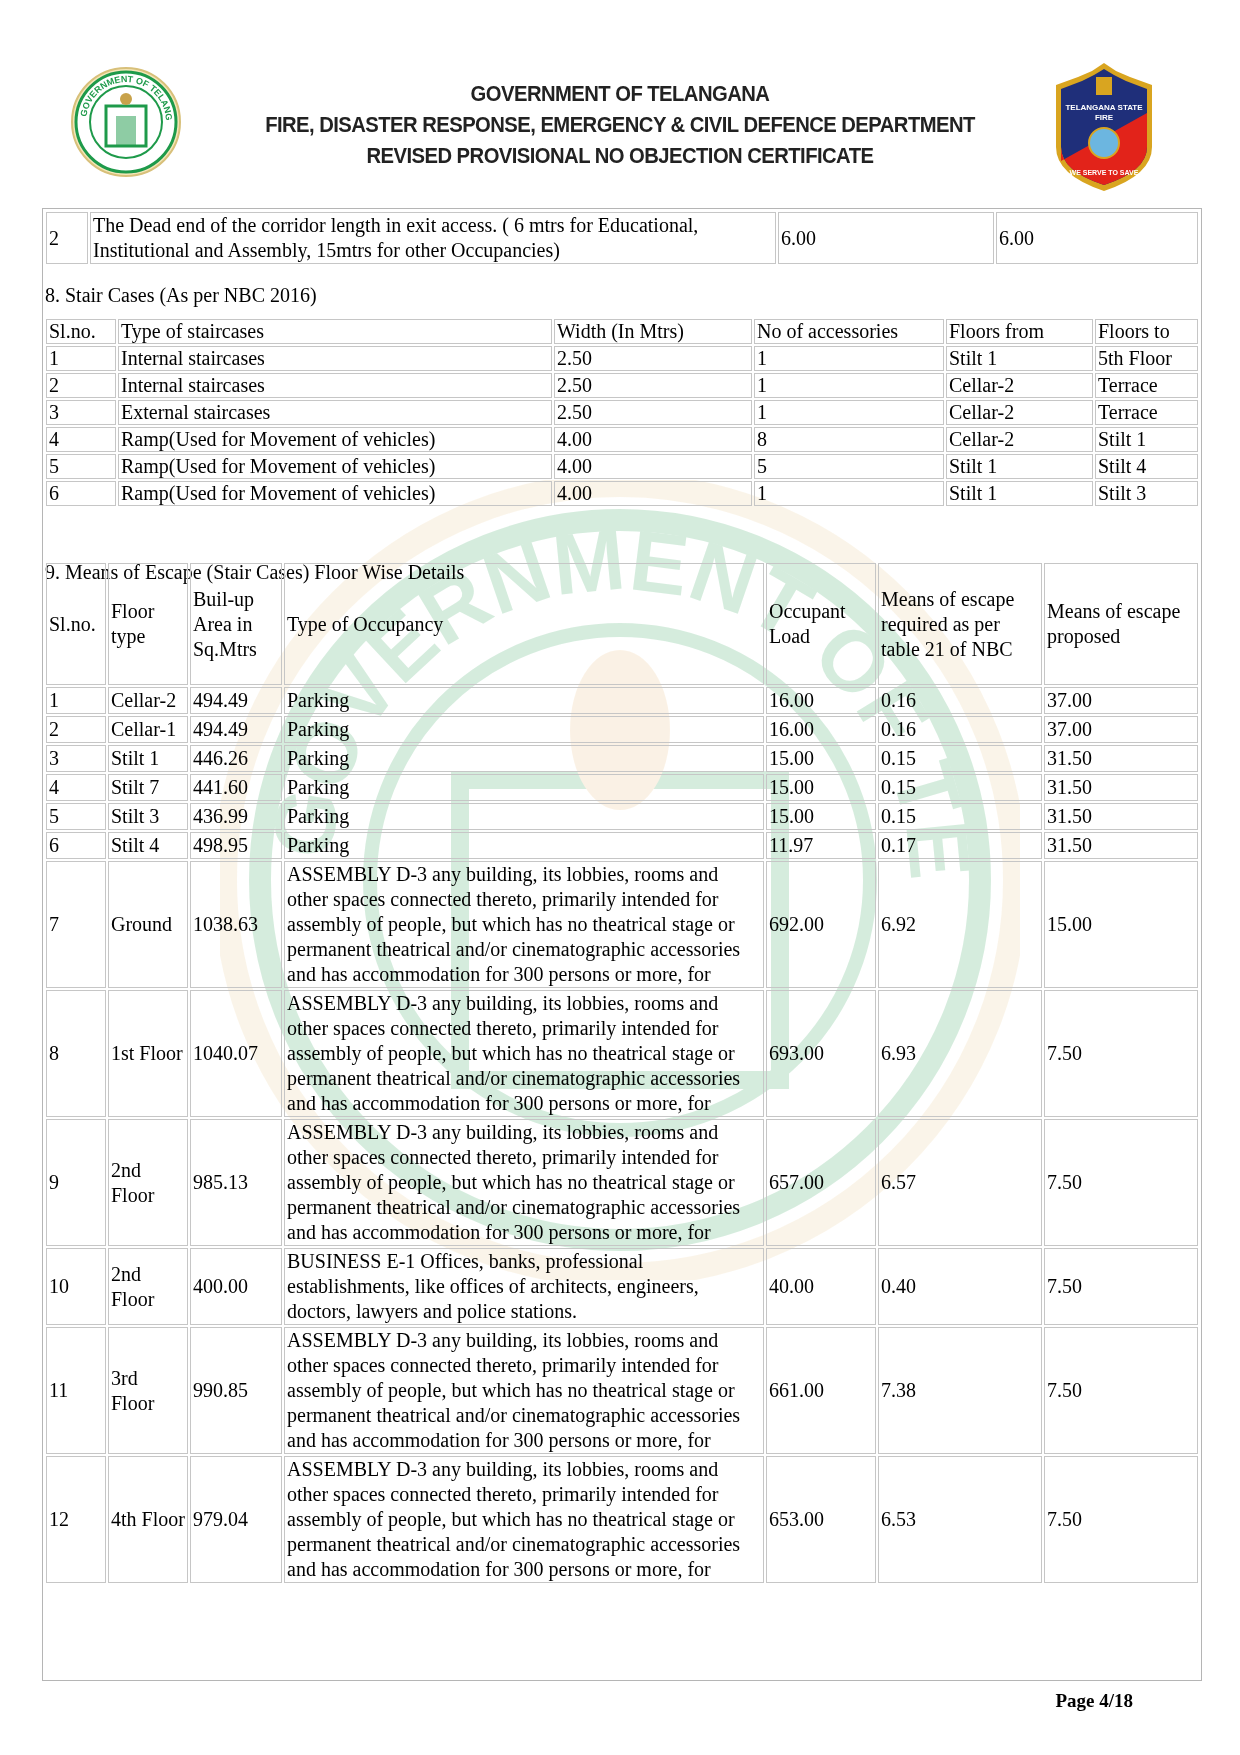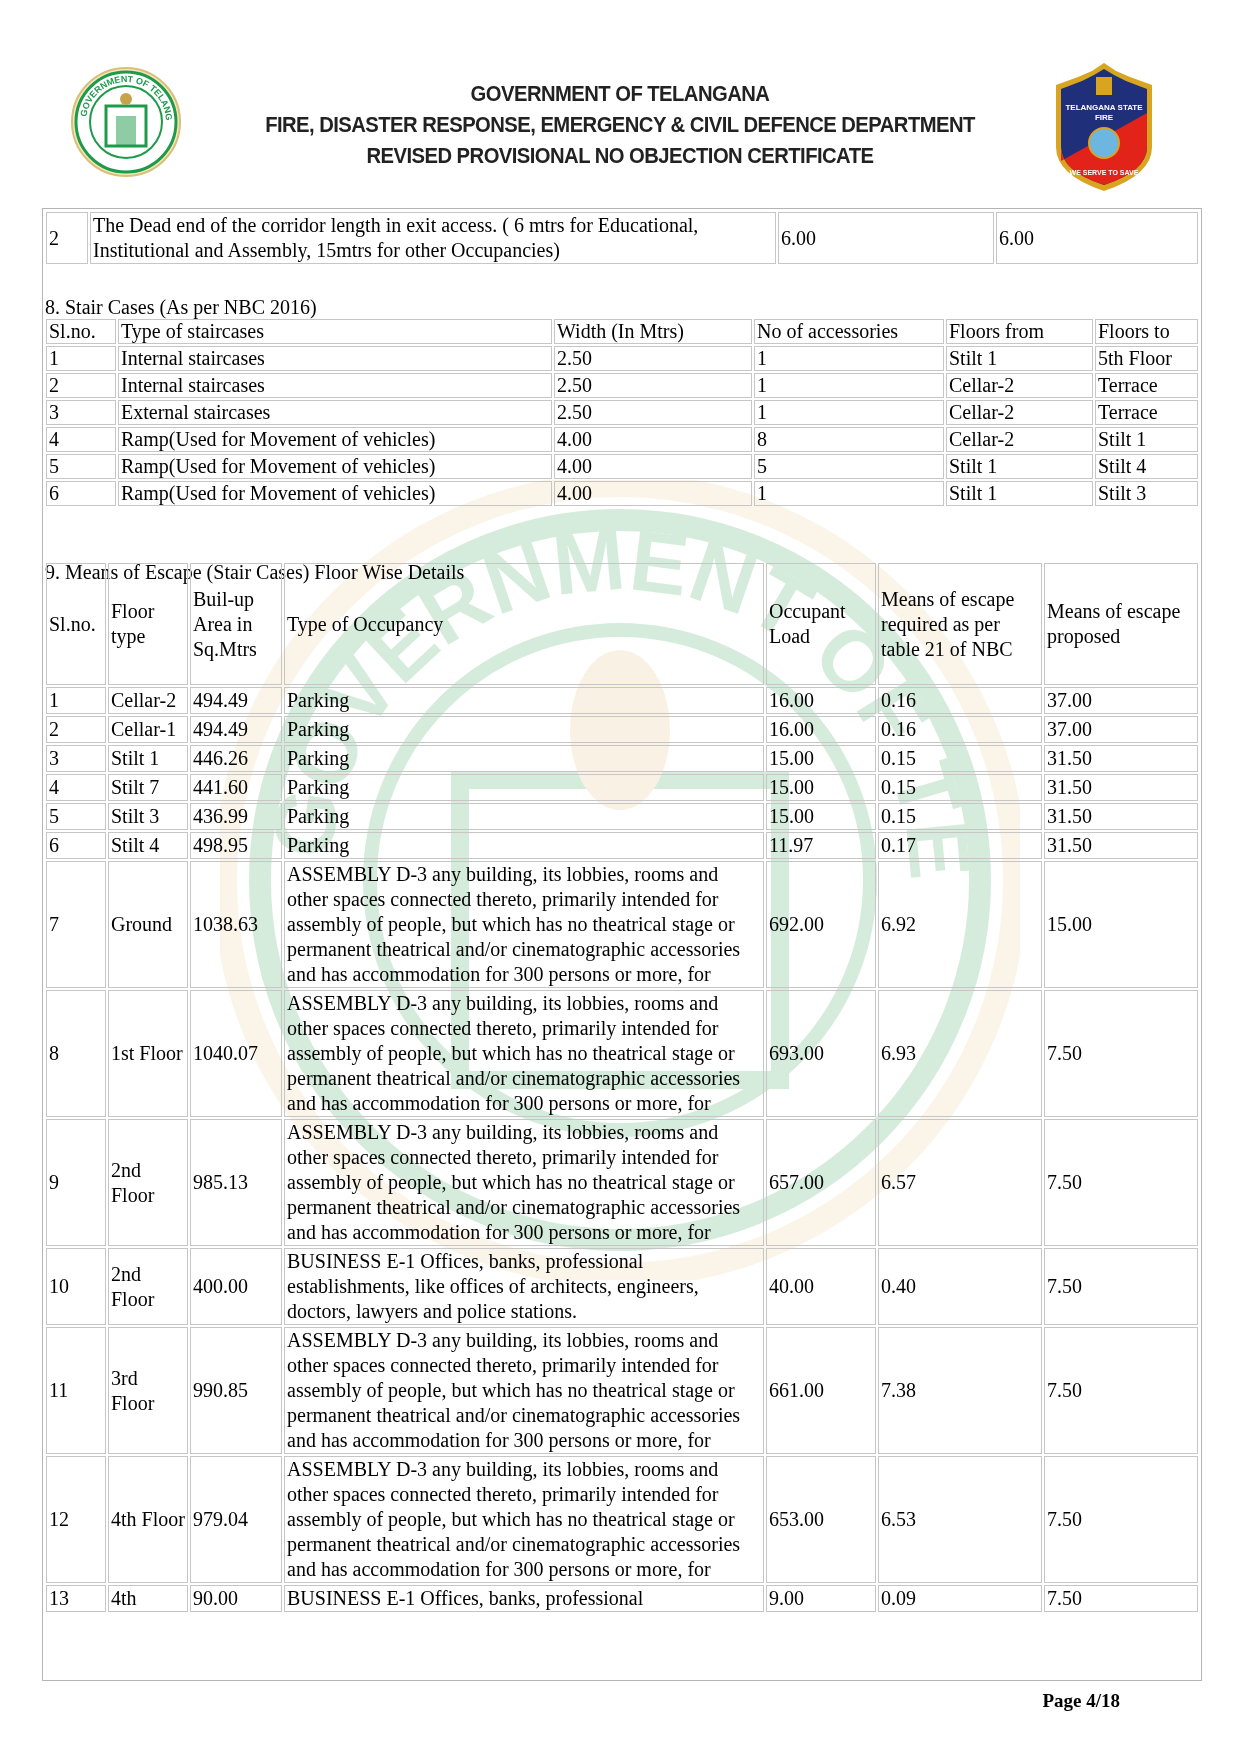--- a/index.html
+++ b/index.html
@@ -15,21 +15,21 @@
   td, th { border: 1px solid #c6c6c6; padding: 0 2px; vertical-align: middle; text-align: left; }
   th { font-weight: normal; }
   .t1 { left: 44px; top: 210px; width: 1156px; }
   .t1 td { height: 48px; }
   .sec-title { position: absolute; font-size: 20px; left: 45px; }
   .t2 { left: 44px; top: 317px; width: 1156px; }
   .t2 td, .t2 th { height: 23px; line-height: 23px; }
   .t3 { left: 44px; top: 561px; width: 1156px; }
   .t3 td, .t3 th { line-height: 25px; }
   .t3 td.occ { line-height: 25px; }
-  .page-num { position: absolute; right: 120px; top: 1690px; font-weight: bold; font-size: 19px; }
+  .page-num { position: absolute; right: 107px; top: 1690px; font-weight: bold; font-size: 19px; }
 </style>
 </head>
 <body>
 
 <div class="header">
   <svg class="logo-left" viewBox="0 0 112 112">
     <circle cx="56" cy="56" r="54" fill="#f4e6b8" stroke="#d8c07a" stroke-width="2"></circle>
     <circle cx="56" cy="56" r="50" fill="#ffffff" stroke="#1e9a4a" stroke-width="3"></circle>
     <circle cx="56" cy="56" r="36" fill="none" stroke="#1e9a4a" stroke-width="2"></circle>
     <path id="arcL" d="M 16 56 A 40 40 0 0 1 96 56" fill="none"></path>
@@ -73,21 +73,21 @@
   <tbody>
     <tr>
       <td style="width:36px">2</td>
       <td style="width:680px">The Dead end of the corridor length in exit access. ( 6 mtrs for Educational, Institutional and Assembly, 15mtrs for other Occupancies)</td>
       <td style="width:210px; line-height:26px;">6.00</td>
       <td>6.00</td>
     </tr>
   </tbody>
 </table>
 
-<div class="sec-title" style="top:296px">8. Stair Cases (As per NBC 2016)</div>
+<div class="sec-title" style="top:284px">8. Stair Cases (As per NBC 2016)</div>
 <table class="t2">
   <thead>
     <tr>
       <th style="width:64px">Sl.no.</th>
       <th style="width:428px">Type of staircases</th>
       <th style="width:192px">Width (In Mtrs)</th>
       <th style="width:184px">No of accessories</th>
       <th style="width:141px">Floors from</th>
       <th>Floors to</th>
     </tr>
@@ -259,25 +259,16 @@
       </tr>
       <tr>
         <td>12</td>
         <td>4th Floor</td>
         <td>979.04</td>
         <td class="occ">ASSEMBLY D-3 any building, its lobbies, rooms and other spaces connected thereto, primarily intended for assembly of people, but which has no theatrical stage or permanent theatrical and/or cinematographic accessories and has accommodation for 300 persons or more, for</td>
         <td>653.00</td>
         <td>6.53</td>
         <td>7.50</td>
       </tr>
-      <tr>
-        <td>13</td>
-        <td>4th</td>
-        <td>90.00</td>
-        <td class="occ">BUSINESS E-1 Offices, banks, professional</td>
-        <td>9.00</td>
-        <td>0.09</td>
-        <td>7.50</td>
-      </tr>
     </tbody>
 </table>
 
 <div class="page-num">Page 4/18</div>
 
 </body></html>

